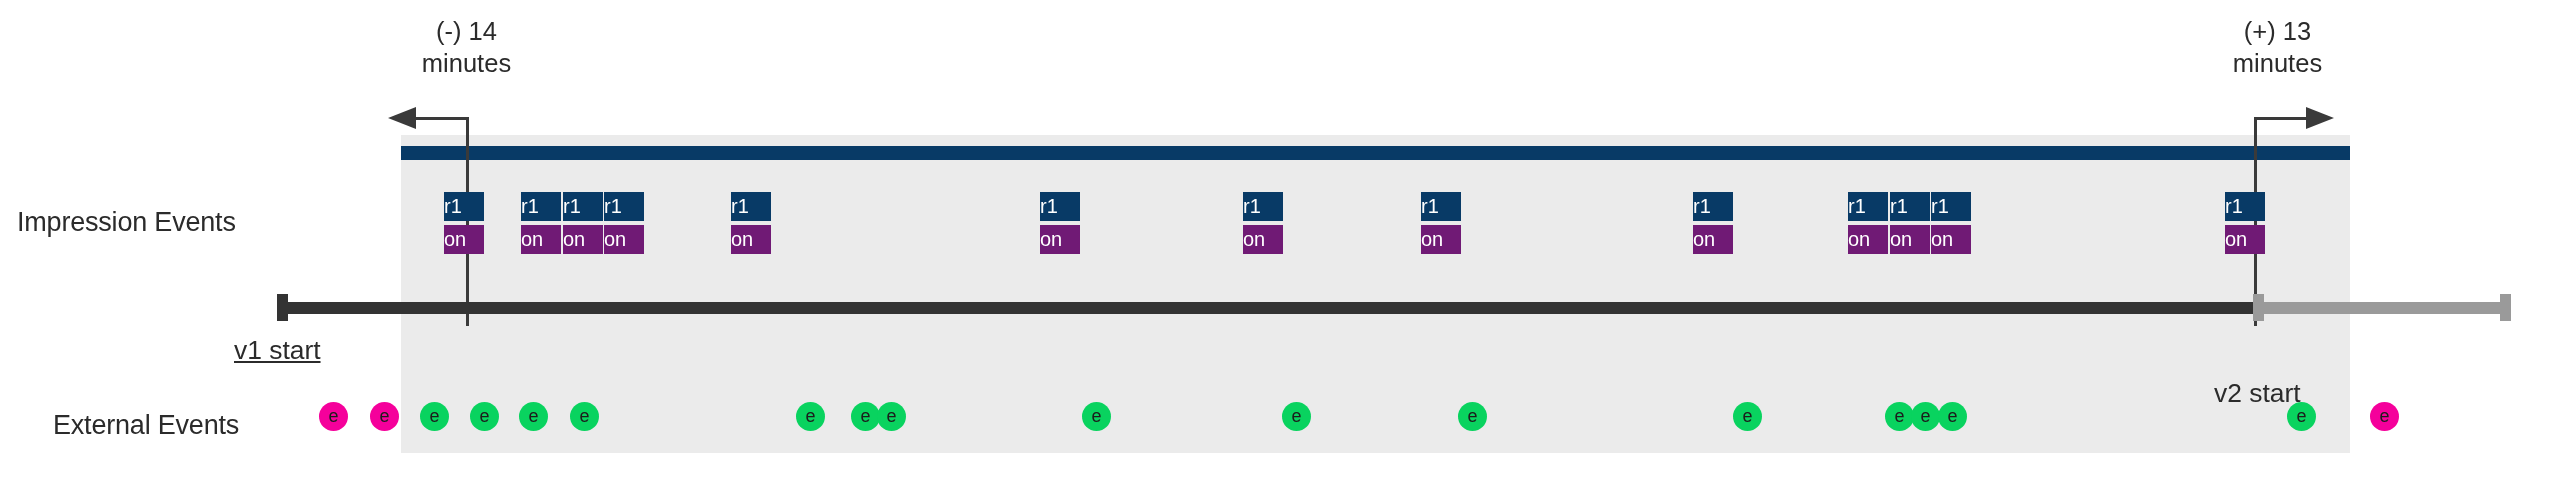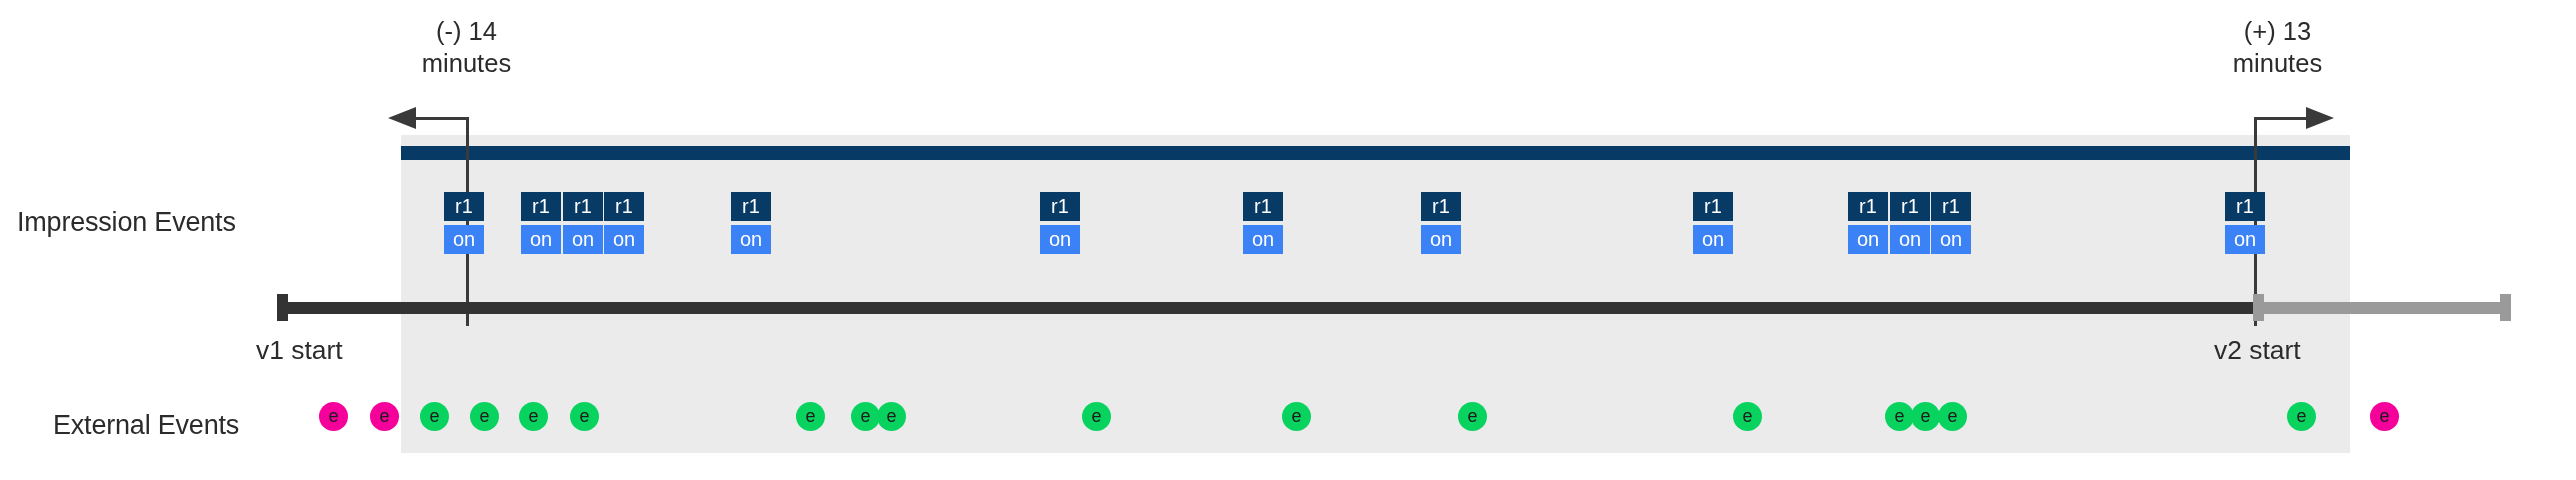--- a/index.html
+++ b/index.html
@@ -84,28 +84,28 @@
     border-top:11.3px solid transparent;
     border-bottom:11.3px solid transparent;
   }
   #arrow-left{  left:388px;  border-right:28px solid #3a3a3a; }
   #arrow-right{ left:2306px; border-left:28px solid #3a3a3a; }
 
   
   .chip{
     position:absolute;
     width:40px;
-    text-align:center;
+    text-align:left;
     color:#ffffff;
     font-size:20px;
     line-height:29px;
     height:29px;
   }
   .chip.r1{ top:192px; background:#083a66; }
-  .chip.on{ top:225px; background:#3b82f6; }
+  .chip.on{ top:225px; background:#701a75; }
 
   
   .axis-seg{
     position:absolute;
     height:12.3px;
     top:302px;
   }
   .axis-v1{ left:281px;  width:1975px; background:#333333; }
   .axis-v2{ left:2254px; width:256px;  background:#9a9a9a; }
 
@@ -119,22 +119,22 @@
   .cap-v2-start{ left:2253px; background:#9a9a9a; }
   .cap-v2-end  { left:2500px; background:#9a9a9a; }
 
   .axis-label{
     position:absolute;
     color:#2b2b2b;
     font-size:26.4px;
     white-space:nowrap;
     top:335px;
   }
-  #label-v1{ left:256px;  }
-  #label-v2{ left:2214px; }
+  #label-v1{ left:234px;text-decoration:underline;  }
+  #label-v2{ left:2214px;margin-top:43px; }
 
   
   .dot{
     position:absolute;
     top:402px;
     width:29px;
     height:29px;
     border-radius:50%;
     text-align:center;
     line-height:29px;

